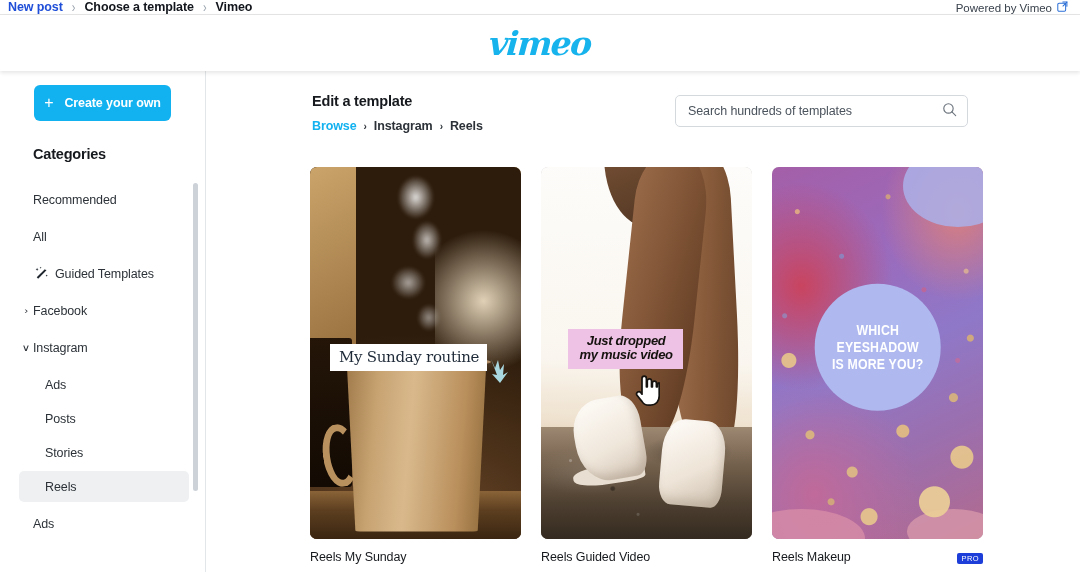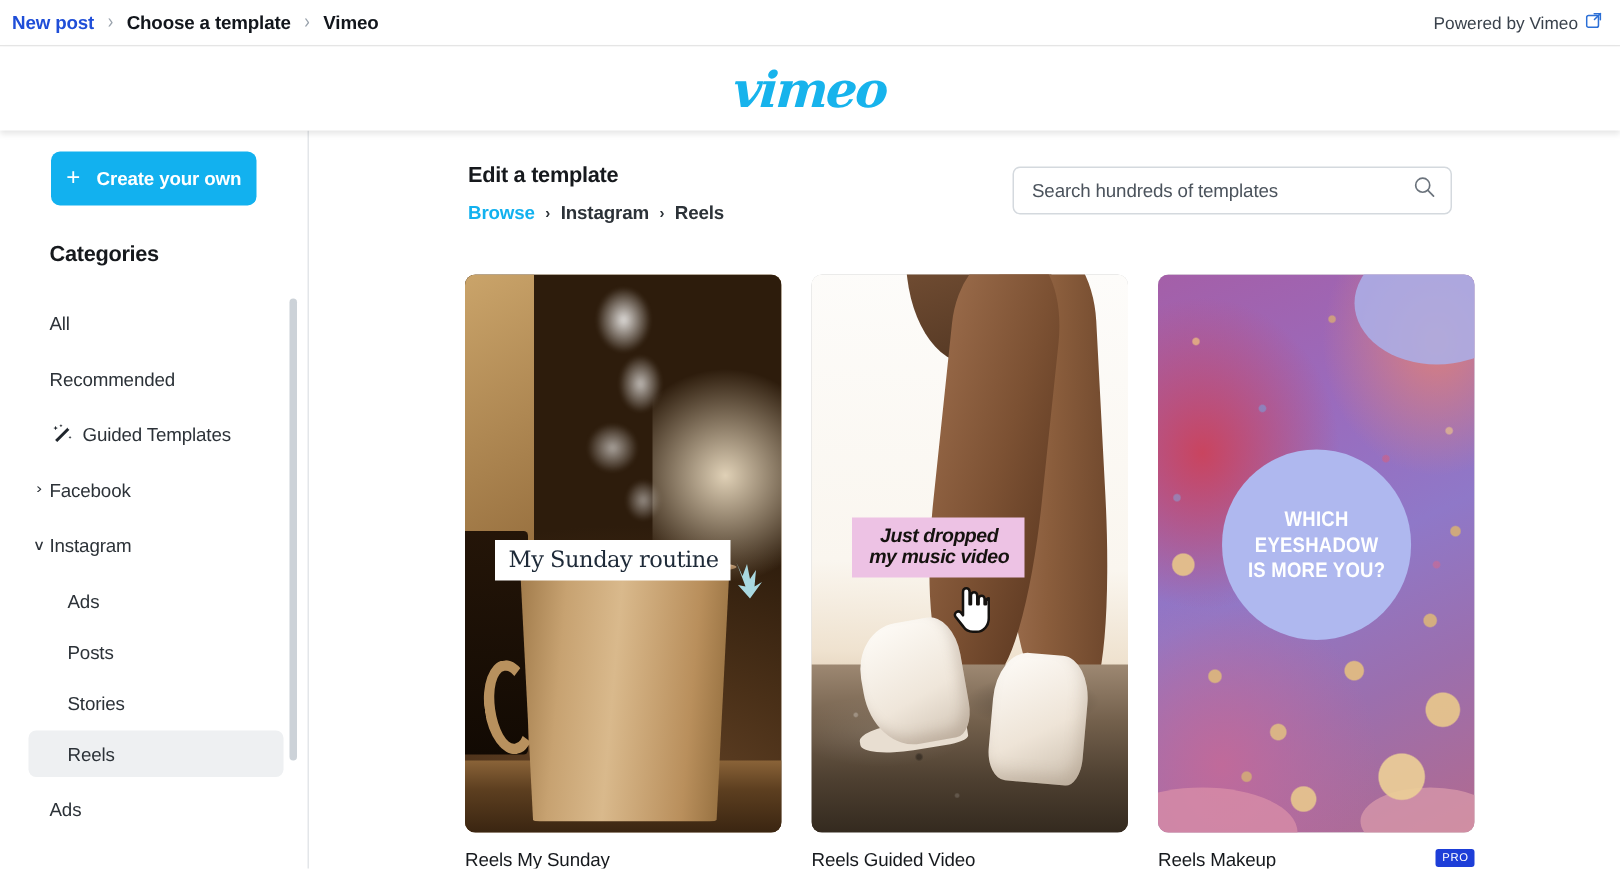--- a/index.html
+++ b/index.html
@@ -8,21 +8,21 @@
     width: 1080px;
     height: 579px;
     overflow: hidden;
     background: #ffffff;
     font-family: "Liberation Sans", sans-serif;
     -webkit-font-smoothing: antialiased;
   }
 
   
   .topbar {
-    height: 31px;
+    height: 15px;
     display: flex;
     align-items: center;
     justify-content: space-between;
     padding: 0 12px 0 8px;
     border-bottom: 1px solid #e6e6e6;
     background: #fff;
   }
   .crumbs { display: flex; align-items: center; gap: 9px; }
   .crumb {
     font-size: 12.5px;
@@ -214,21 +214,21 @@
     overflow: hidden;
     position: relative;
     background: #ccc;
   }
   .card-title {
     margin-top: 11px;
     font-size: 12.5px;
     color: #16191d;
     letter-spacing: -0.1px;
     display: flex;
-    align-items: flex-start;
+    align-items: flex-end;
     justify-content: space-between;
   }
   .pro-badge {
     background: #1d3ed8;
     color: #fff;
     font-size: 7.5px;
     font-weight: normal;
     letter-spacing: 0.4px;
     padding: 2px 4px 2px 5px;
     border-radius: 2px;
@@ -502,24 +502,24 @@
   <div class="sidebar">
     <button class="create-btn">
       <span class="plus-icon">+</span>
       <span>Create your own</span>
     </button>
 
     <div class="cat-title">Categories</div>
 
     <div class="nav">
       <div class="nav-item lvl0">
+        <span>Recommended</span>
+      </div>
+      <div class="nav-item lvl0">
         <span>All</span>
-      </div>
-      <div class="nav-item lvl0">
-        <span>Recommended</span>
       </div>
       <div class="nav-item lvl0">
         <span class="wand">
           <svg width="16" height="16" viewBox="0 0 18 18">
               <path d="M13.6 3.3L4.2 12.7l1.6 1.6 9.4-9.4z" fill="#1f252c"></path>
               <path d="M13.6 3.3l1.6 1.6" stroke="#fff" stroke-width="0.8"></path>
               <path d="M4.6 2.1l.5 1.2 1.2.5-1.2.5-.5 1.2-.5-1.2L2.9 3.8l1.2-.5z" fill="#1f252c"></path>
               <path d="M8.6 0.8l.35.85.85.35-.85.35-.35.85-.35-.85L7.4 2l.85-.35z" fill="#1f252c"></path>
               <path d="M15.4 9.6l.35.85.85.35-.85.35-.35.85-.35-.85-.85-.35.85-.35z" fill="#1f252c"></path>
             </svg>

